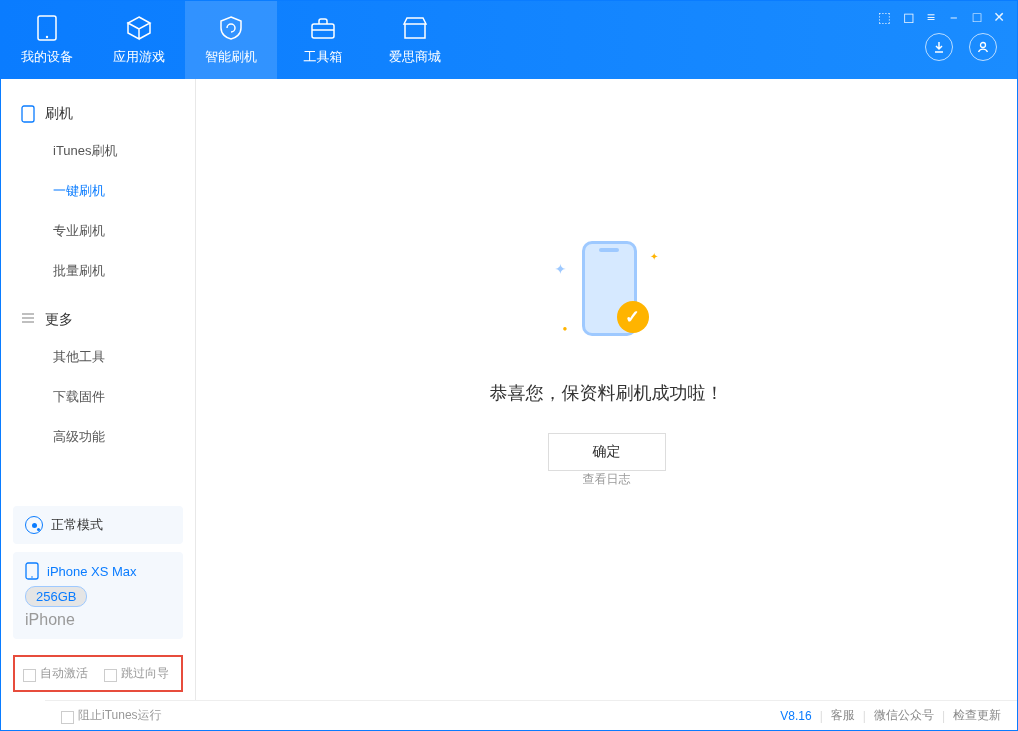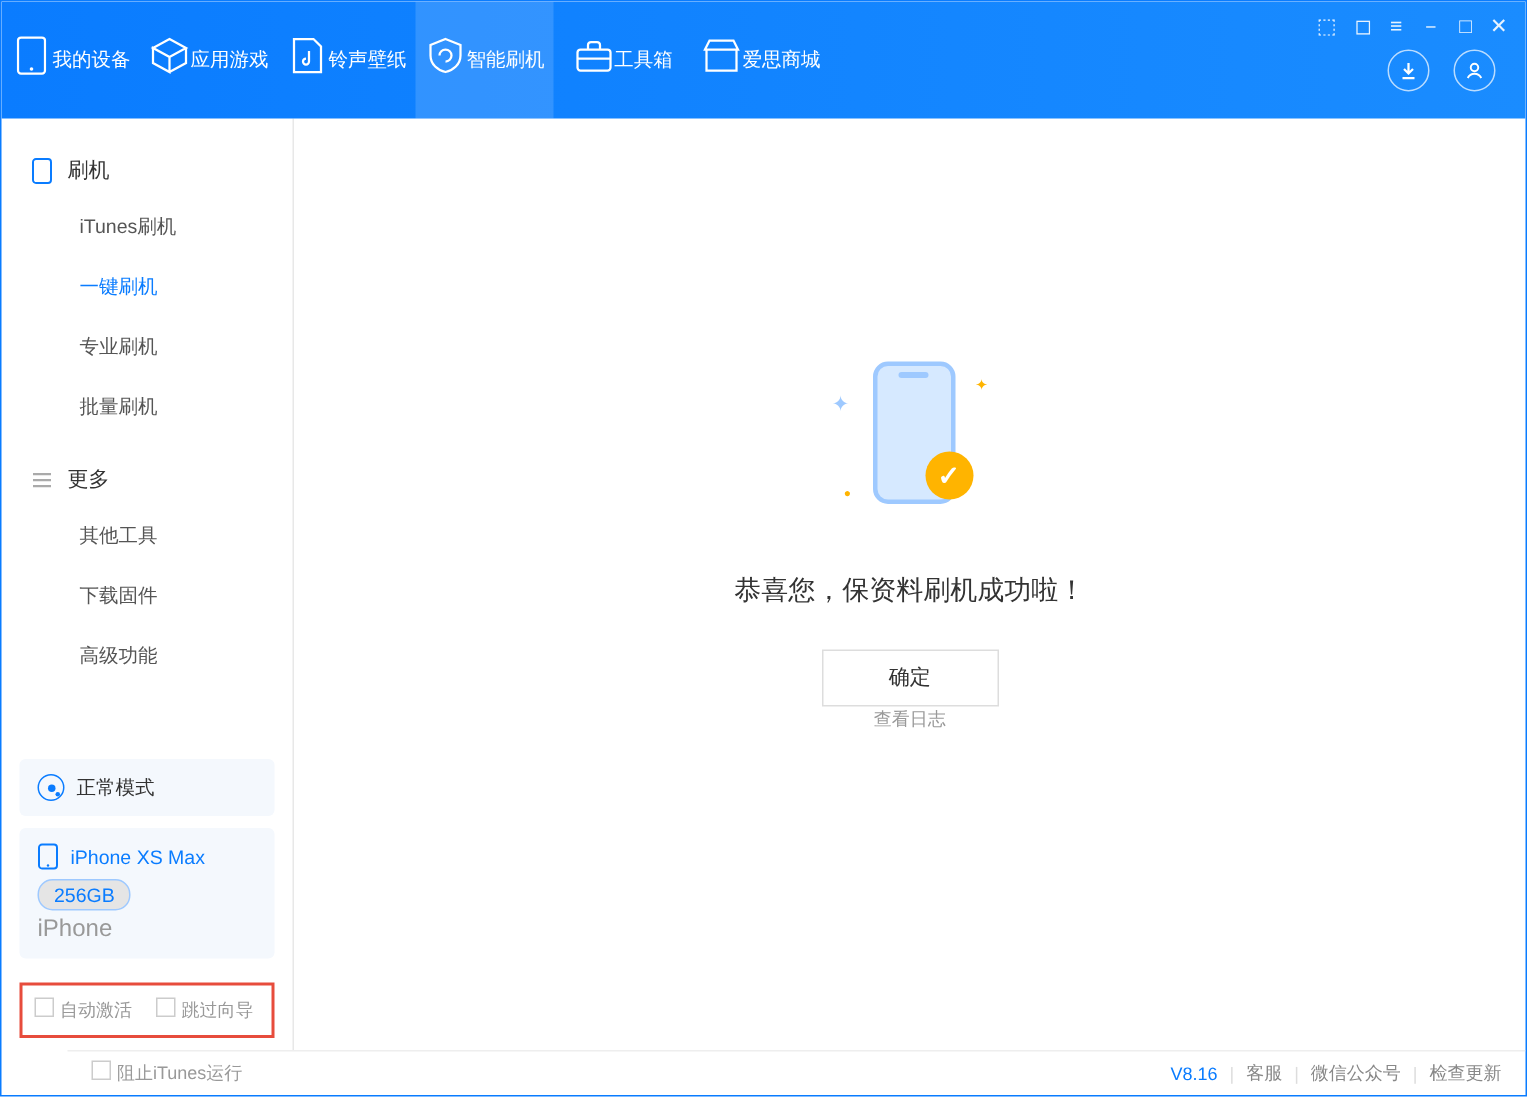--- a/index.html
+++ b/index.html
@@ -5,44 +5,44 @@
 * { margin: 0; padding: 0; box-sizing: border-box; font-family: "Microsoft YaHei", Arial, sans-serif; }
 body { background: #fff; width: 1018px; height: 731px; overflow: hidden; border: 1px solid #0a7cff; }
 
 
 .header { height: 78px; background: linear-gradient(to right, #0a7cff, #1a8cff); display: flex; align-items: center; color: #fff; position: relative; }
 .logo-area { display: flex; align-items: center; padding: 0 20px; width: 200px; }
 .logo-icon { width: 36px; height: 36px; border: 2px solid #fff; border-radius: 50%; display: flex; align-items: center; justify-content: center; font-size: 20px; font-weight: bold; font-style: italic; margin-right: 10px; }
 .logo-text { font-size: 20px; font-weight: 500; line-height: 1.1; }
 .logo-sub { font-size: 11px; opacity: 0.9; }
 .nav-tabs { display: flex; height: 100%; }
-.nav-tab { width: 92px; height: 100%; display: flex; flex-direction: row; align-items: center; justify-content: center; cursor: pointer; font-size: 13px; }
+.nav-tab { width: 92px; height: 100%; display: flex; flex-direction: column; align-items: center; justify-content: center; cursor: pointer; font-size: 13px; }
 .nav-tab.active { background: rgba(255,255,255,0.15); }
 .nav-tab-icon { width: 28px; height: 28px; margin-bottom: 6px; display: flex; align-items: center; justify-content: center; }
 .window-controls { position: absolute; top: 8px; right: 12px; display: flex; gap: 12px; font-size: 14px; }
 .window-controls span { cursor: pointer; opacity: 0.9; }
 .header-right-icons { position: absolute; right: 20px; bottom: 18px; display: flex; gap: 16px; }
 .circle-icon { width: 28px; height: 28px; border: 1.5px solid rgba(255,255,255,0.7); border-radius: 50%; display: flex; align-items: center; justify-content: center; cursor: pointer; }
 
 
 .body { display: flex; height: calc(100% - 78px - 30px); }
 .sidebar { width: 195px; border-right: 1px solid #e8e8e8; display: flex; flex-direction: column; padding-top: 18px; }
-.side-section-title { display: flex; align-items: center; padding: 8px 20px; font-size: 14px; color: #333; font-weight: 500; gap: 10px; }
+.side-section-title { display: flex; align-items: flex-start; padding: 8px 20px; font-size: 14px; color: #333; font-weight: 500; gap: 10px; }
 .side-item { padding: 11px 20px 11px 52px; font-size: 13px; color: #555; cursor: pointer; }
 .side-item.active { color: #0a7cff; }
 .sidebar-spacer { flex: 1; }
 .mode-box { margin: 8px 12px; padding: 10px 12px; background: #f4f8fd; border-radius: 4px; font-size: 13px; color: #333; display: flex; align-items: center; gap: 8px; }
 .mode-icon { width: 18px; height: 18px; border: 1.5px solid #0a7cff; border-radius: 50%; display: inline-flex; align-items: center; justify-content: center; }
 .mode-icon::before { content: ""; width: 5px; height: 5px; background: #0a7cff; border-radius: 50%; box-shadow: 4px 4px 0 -1px #0a7cff; }
 .device-box { margin: 0 12px 8px; padding: 10px 12px; background: #f4f8fd; border-radius: 4px; font-size: 13px; }
 .device-name { color: #0a7cff; font-weight: 500; display: flex; align-items: center; gap: 8px; }
 .device-capacity { display: inline-block; margin-top: 6px; padding: 2px 10px; border: 1px solid #9ec9ff; border-radius: 10px; color: #0a7cff; font-size: 13px; background: #e5e5e5; }
 .device-type { color: #999; font-size: 16px; margin-top: 4px; }
 .checkbox-row { margin: 8px 12px; padding: 8px; border: 2px solid #e74c3c; display: flex; gap: 16px; font-size: 12px; color: #999; }
-.cb { display: flex; align-items: flex-start; gap: 4px; }
+.cb { display: flex; align-items: flex-end; gap: 4px; }
 .cb-box { width: 13px; height: 13px; border: 1px solid #ccc; }
 
 
 .main { flex: 1; display: flex; flex-direction: column; align-items: center; justify-content: center; padding-bottom: 60px; }
 .phone-illus { width: 120px; height: 120px; position: relative; margin-bottom: 30px; }
 .phone-body { position: absolute; left: 35px; top: 10px; width: 55px; height: 95px; border: 3px solid #9ec9ff; border-radius: 10px; background: #d6e9ff; }
 .phone-body::before { content:""; position:absolute; top:4px; left:50%; transform:translateX(-50%); width:20px; height:4px; background:#9ec9ff; border-radius:2px;}
 .phone-check { position: absolute; right: 18px; bottom: 18px; width: 32px; height: 32px; background: #ffb400; border-radius: 50%; display: flex; align-items: center; justify-content: center; color: #fff; font-size: 18px; font-weight: bold; }
 .sparkle { position: absolute; color: #9ec9ff; font-size: 14px; }
 .sparkle.s1 { left: 8px; top: 30px; }
@@ -77,29 +77,20 @@
         </div>
       <span>我的设备</span>
     </div>
     <div class="nav-tab">
       <div class="nav-tab-icon">
           <svg width="26" height="26" viewBox="0 0 26 26">
             <path d="M13 2 L24 8 L13 14 L2 8 Z M2 8 V18 L13 24 V14 Z M24 8 V18 L13 24" fill="none" stroke="#fff" stroke-width="1.5"></path>
           </svg>
         </div>
       <span>应用游戏</span>
-    </div>
-    <div class="nav-tab">
-      <div class="nav-tab-icon">
-          <svg width="22" height="26" viewBox="0 0 22 26">
-            <path d="M2 2 H15 L20 7 V24 H2 Z" fill="none" stroke="#fff" stroke-width="1.5"></path>
-            <path d="M12 10 V17 A2 2 0 1 1 10 15" fill="none" stroke="#fff" stroke-width="1.5"></path>
-          </svg>
-        </div>
-      <span>铃声壁纸</span>
     </div>
     <div class="nav-tab active">
       <div class="nav-tab-icon">
           <svg width="26" height="26" viewBox="0 0 26 26">
             <path d="M13 2 L23 6 V13 C23 19 18 23 13 24 C8 23 3 19 3 13 V6 Z" fill="none" stroke="#fff" stroke-width="1.5"></path>
             <path d="M9 13 A4 4 0 1 1 13 17" fill="none" stroke="#fff" stroke-width="1.5"></path>
           </svg>
         </div>
       <span>智能刷机</span>
     </div>

